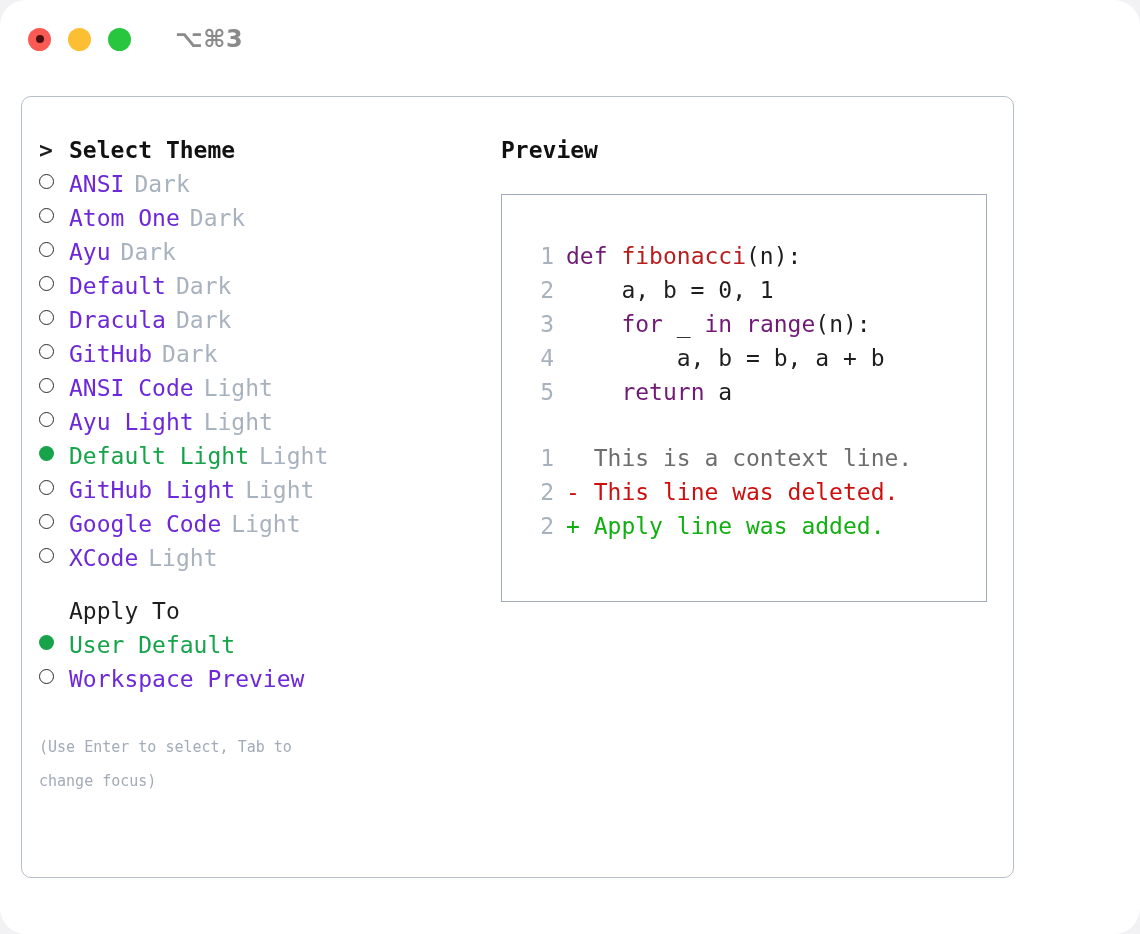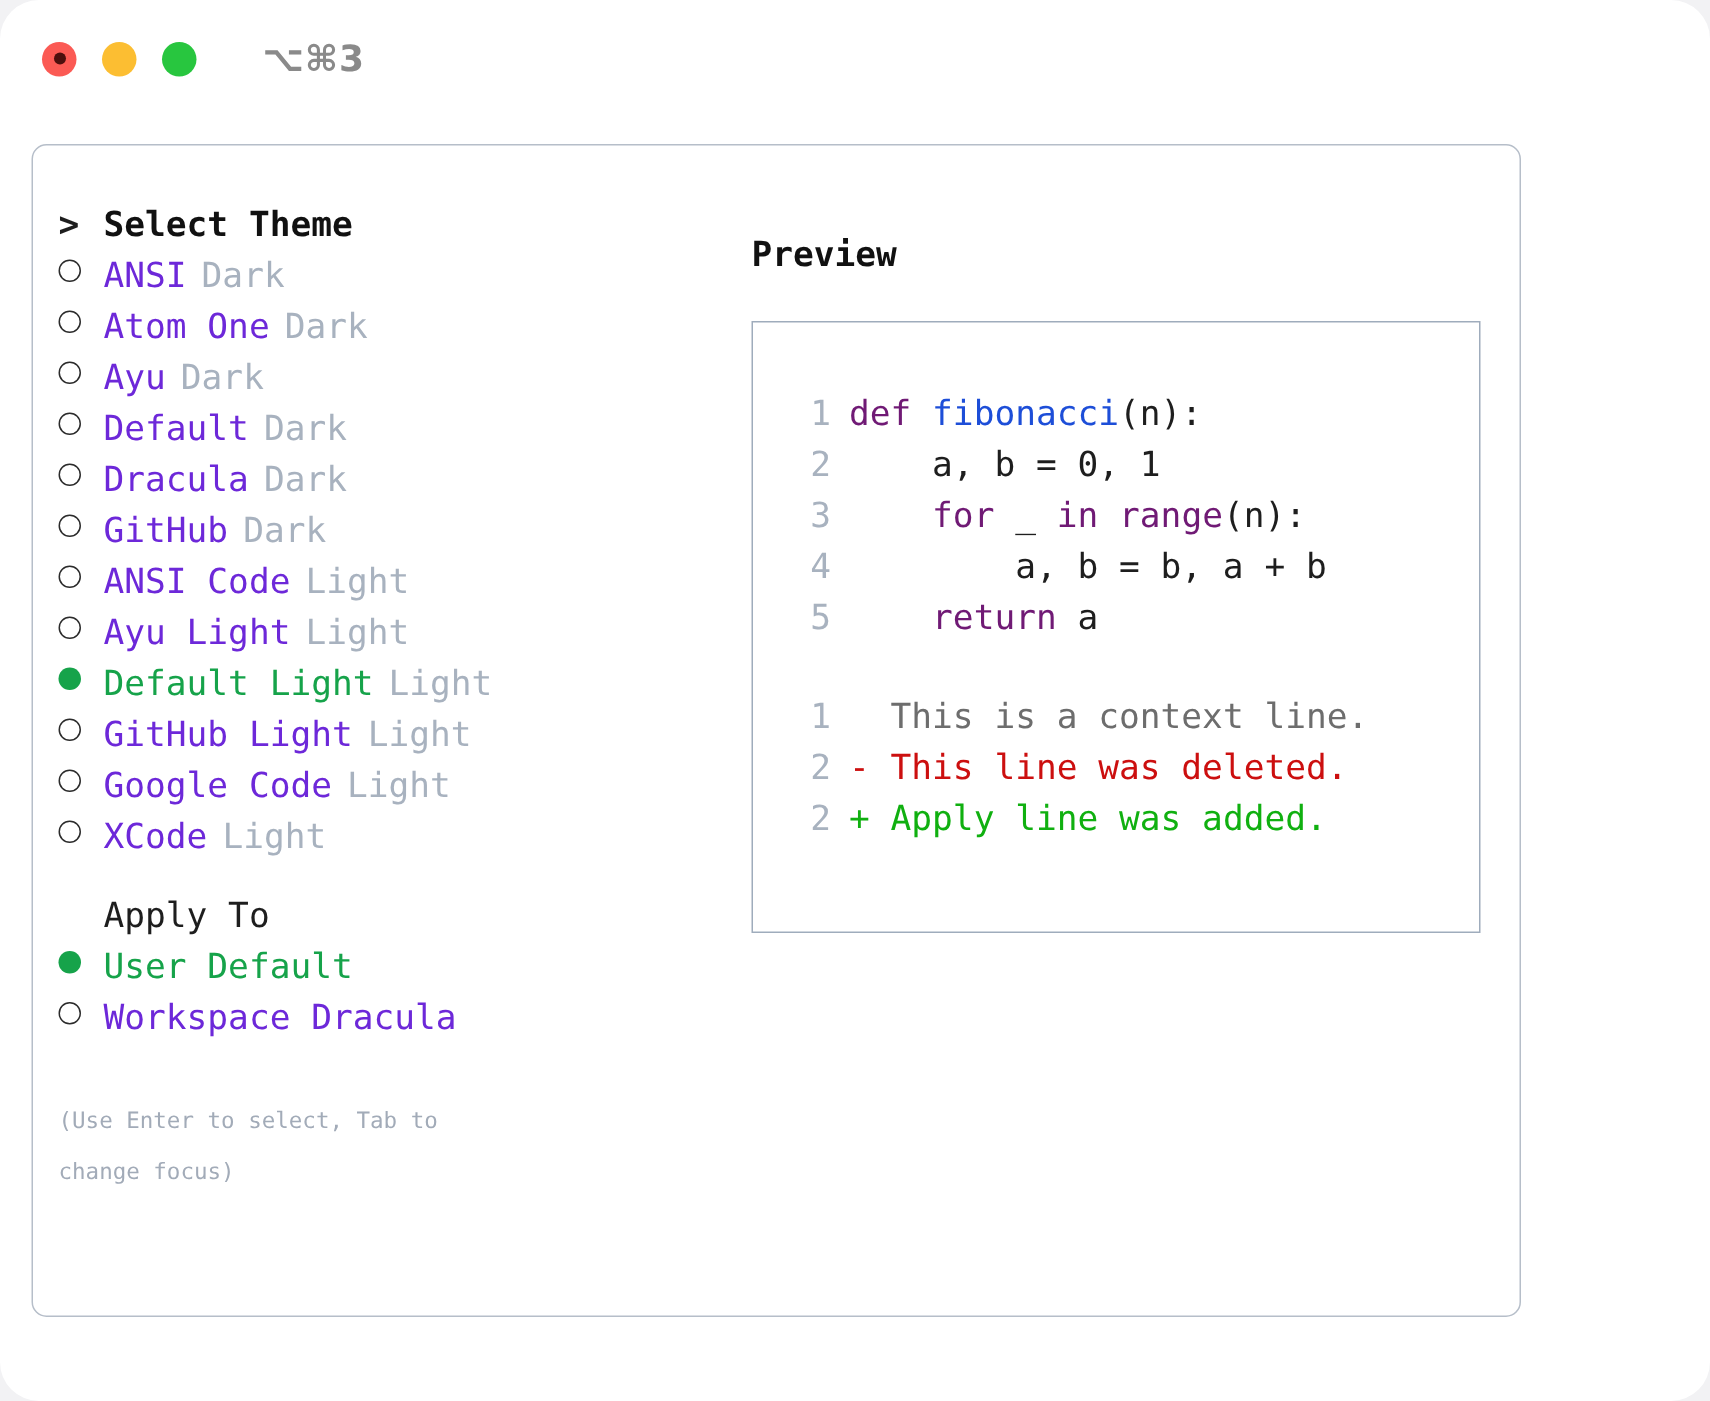--- a/index.html
+++ b/index.html
@@ -144,21 +144,20 @@
     width: 420px;
     white-space: pre-wrap;
   }
 
   
   .right-col {
     position: absolute;
     left: 479px;
     top: 40px;
     width: 500px;
-    margin-top: 20px;
   }
 
   .preview-title {
     font-size: 23px;
     font-weight: bold;
     color: #111111;
     margin-bottom: 31px;
   }
 
   .preview-box {
@@ -180,21 +179,21 @@
     width: 34px;
     flex: 0 0 34px;
     text-align: right;
     color: #a8b2bf;
     margin-right: 12px;
   }
 
   .code-text { color: #1e1e1e; }
 
   .tok-kw   { color: #701a75; }
-  .tok-fn   { color: #1d4ed8; }
+  .tok-fn   { color: #b91c1c; }
   .tok-plain{ color: #1e1e1e; }
 
   .diff-gap { height: 32px; }
 
   .diff-ctx { color: #6d6d6d; text-align: right; }
   .diff-del { color: #cc0f0f; }
   .diff-add { color: #10b010; }
 </style>
 </head>
 <body>
@@ -237,21 +236,21 @@
 
         <div class="spacer-sm"></div>
 
         <div class="row">
           <span class="marker"></span>
           <span class="apply-heading">Apply To</span>
         </div>
 
         <div id="apply-items">
             <div class="row"><span class="marker"><span class="bullet-filled"></span></span><span class="label selected">User Default</span></div>
-            <div class="row"><span class="marker"><span class="bullet-hollow"></span></span><span class="label">Workspace Dracula</span></div>
+            <div class="row"><span class="marker"><span class="bullet-hollow"></span></span><span class="label">Workspace Preview</span></div>
           </div>
 
         <div class="spacer-md"></div>
 
         <div class="hint">(Use Enter to select, Tab to
 change focus)</div>
       </div>
 
       <div class="right-col">
         <div class="preview-title">Preview</div>

